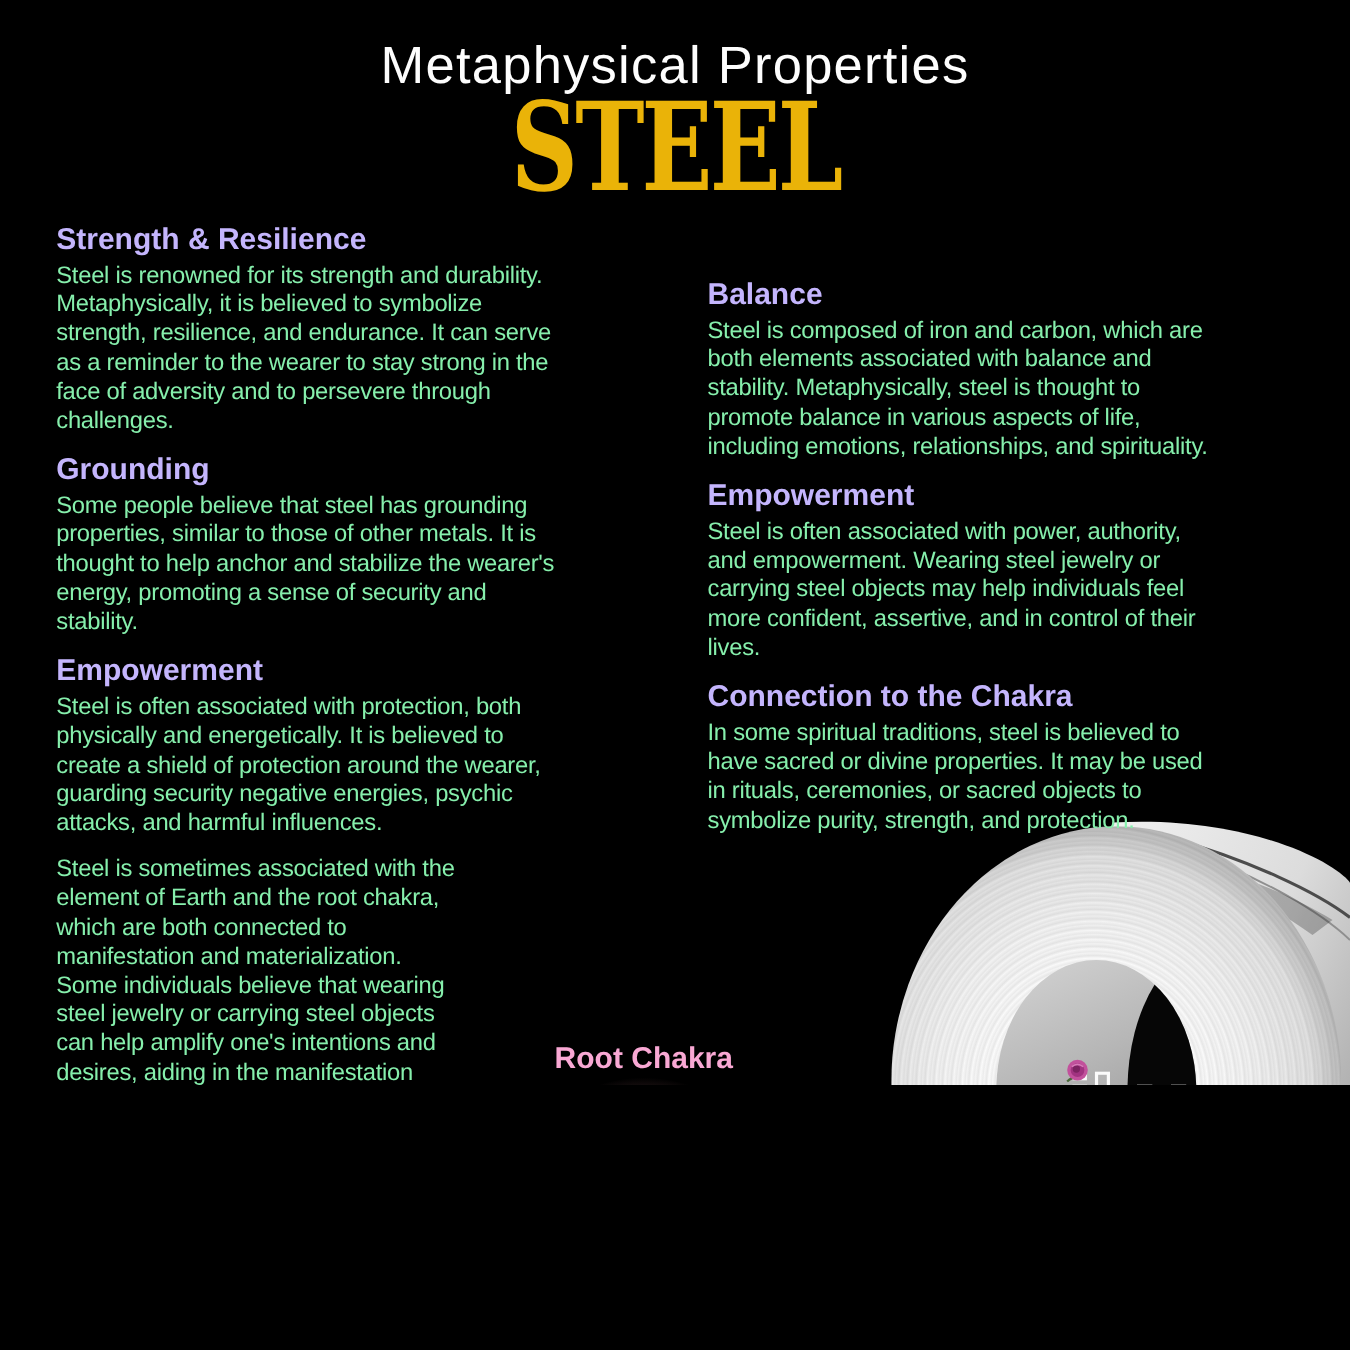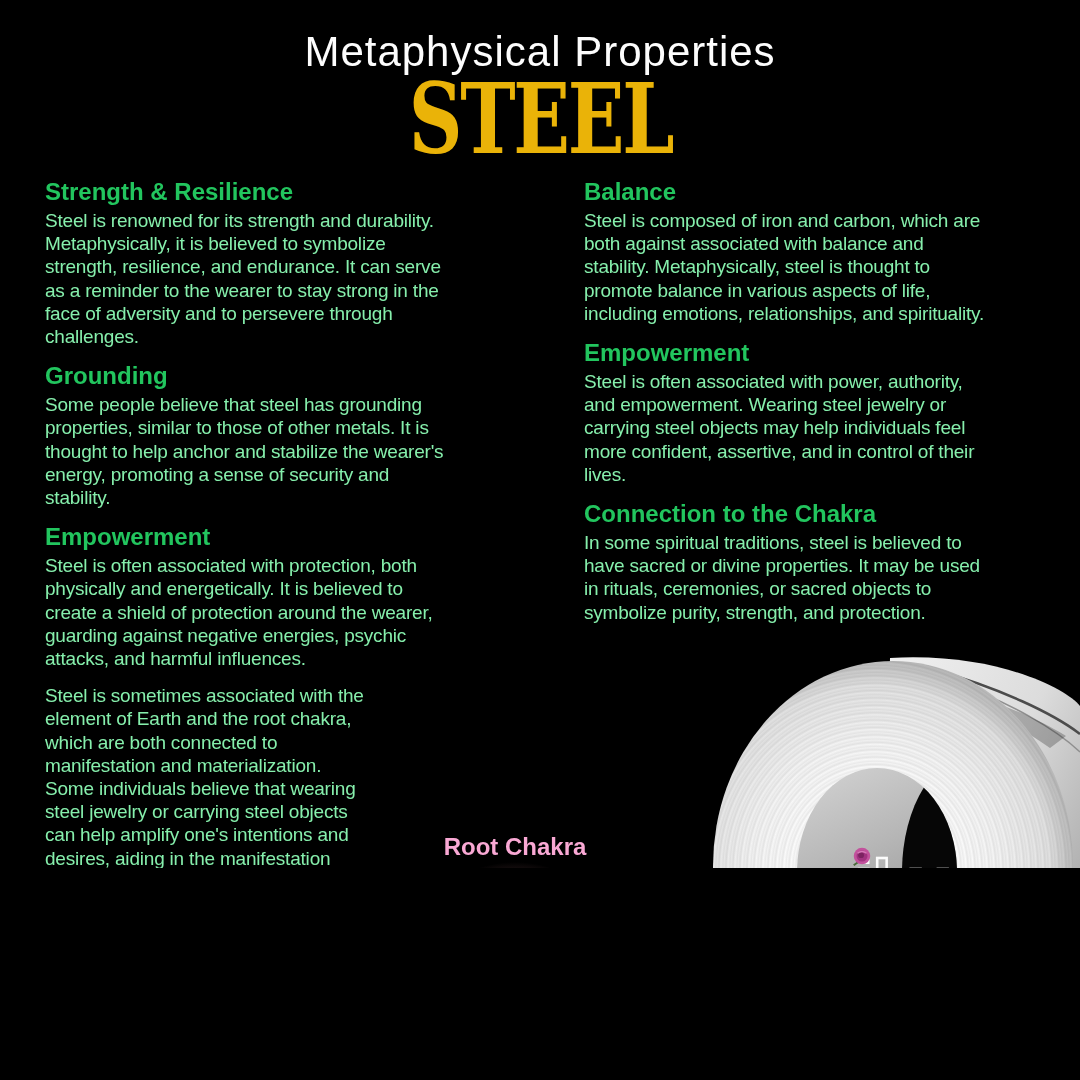--- a/index.html
+++ b/index.html
@@ -13,24 +13,24 @@
     font-size:42px;letter-spacing:1px;color:#fdfdfd;font-weight:normal;margin:0;
   }
   .title{
     position:absolute;top:70px;left:0;width:100%;text-align:center;margin:0;
     font-family:"DejaVu Serif",serif;font-weight:bold;font-size:98px;line-height:1;color:#eab308;
   }
   .title .squeeze{display:inline-block;transform:scaleX(0.76);transform-origin:center;letter-spacing:-3px;}
   
   .col{position:absolute;top:178px;z-index:5;}
   .col-left{left:45px;width:500px;}
-  .col-right{left:584px;width:492px;}
+  .col-right{left:566px;width:492px;margin-top:44px;}
   .col section{margin:0 0 14px 0;}
   .col h2{
-    margin:0 0 4px 0;font-size:24px;line-height:27px;font-weight:bold;color:#22c55e;letter-spacing:0;
+    margin:0 0 4px 0;font-size:24px;line-height:27px;font-weight:bold;color:#c4b5fd;letter-spacing:0;
   }
   .col p{
     margin:0;font-size:19px;line-height:23.2px;letter-spacing:-0.2px;color:#86efac;
     white-space:pre-line;
   }
   
   .chakra-label{
     position:absolute;left:425px;top:833px;width:180px;text-align:center;z-index:5;
     font-size:24px;font-weight:bold;color:#f9a8d4;
   }
@@ -88,41 +88,41 @@
 properties, similar to those of other metals. It is
 thought to help anchor and stabilize the wearer's
 energy, promoting a sense of security and
 stability.</p>
     </section>
     <section>
       <h2>Empowerment</h2>
       <p>Steel is often associated with protection, both
 physically and energetically. It is believed to
 create a shield of protection around the wearer,
-guarding against negative energies, psychic
+guarding security negative energies, psychic
 attacks, and harmful influences.</p>
     </section>
     <section>
       <p>Steel is sometimes associated with the
 element of Earth and the root chakra,
 which are both connected to
 manifestation and materialization.
 Some individuals believe that wearing
 steel jewelry or carrying steel objects
 can help amplify one's intentions and
 desires, aiding in the manifestation
 process.</p>
     </section>
   </div>
 
   <div class="col col-right">
     <section>
       <h2>Balance</h2>
       <p>Steel is composed of iron and carbon, which are
-both against associated with balance and
+both elements associated with balance and
 stability. Metaphysically, steel is thought to
 promote balance in various aspects of life,
 including emotions, relationships, and spirituality.</p>
     </section>
     <section>
       <h2>Empowerment</h2>
       <p>Steel is often associated with power, authority,
 and empowerment. Wearing steel jewelry or
 carrying steel objects may help individuals feel
 more confident, assertive, and in control of their

